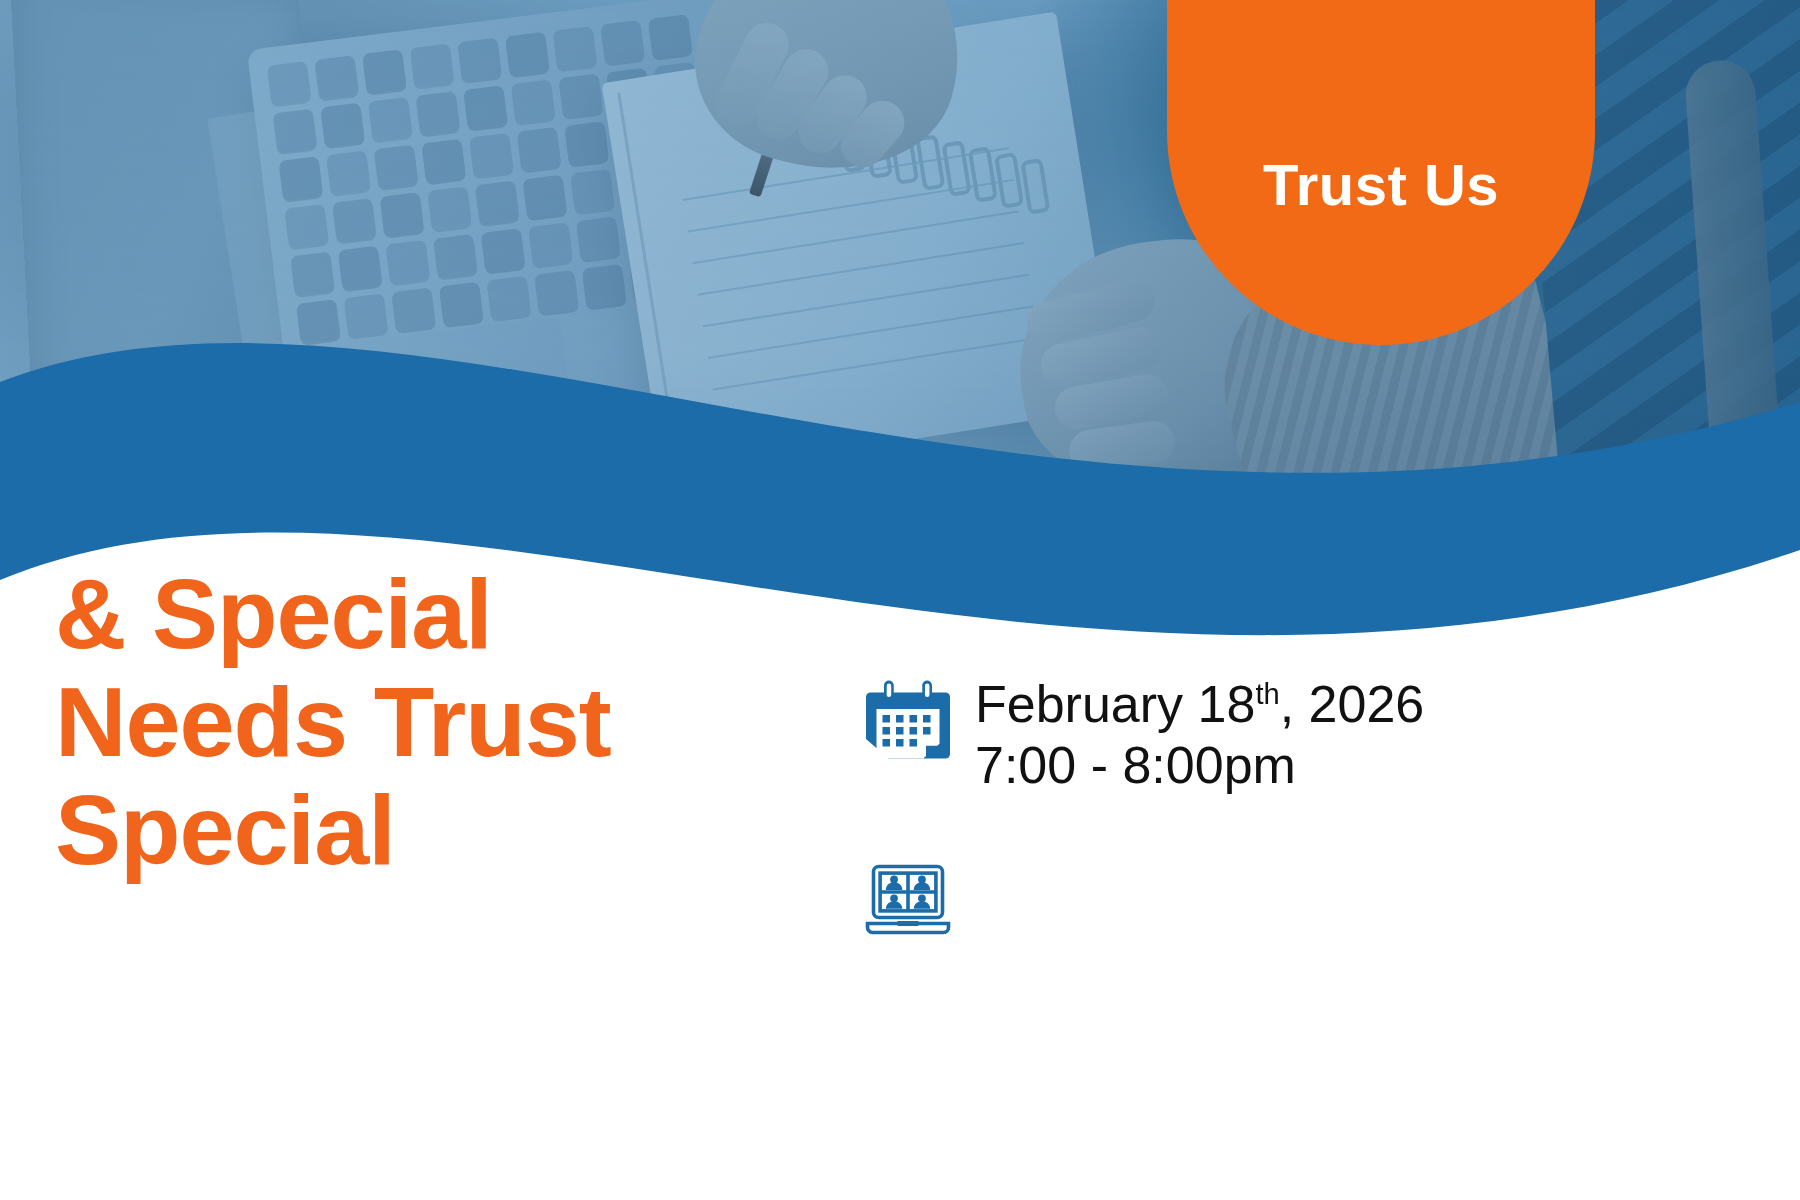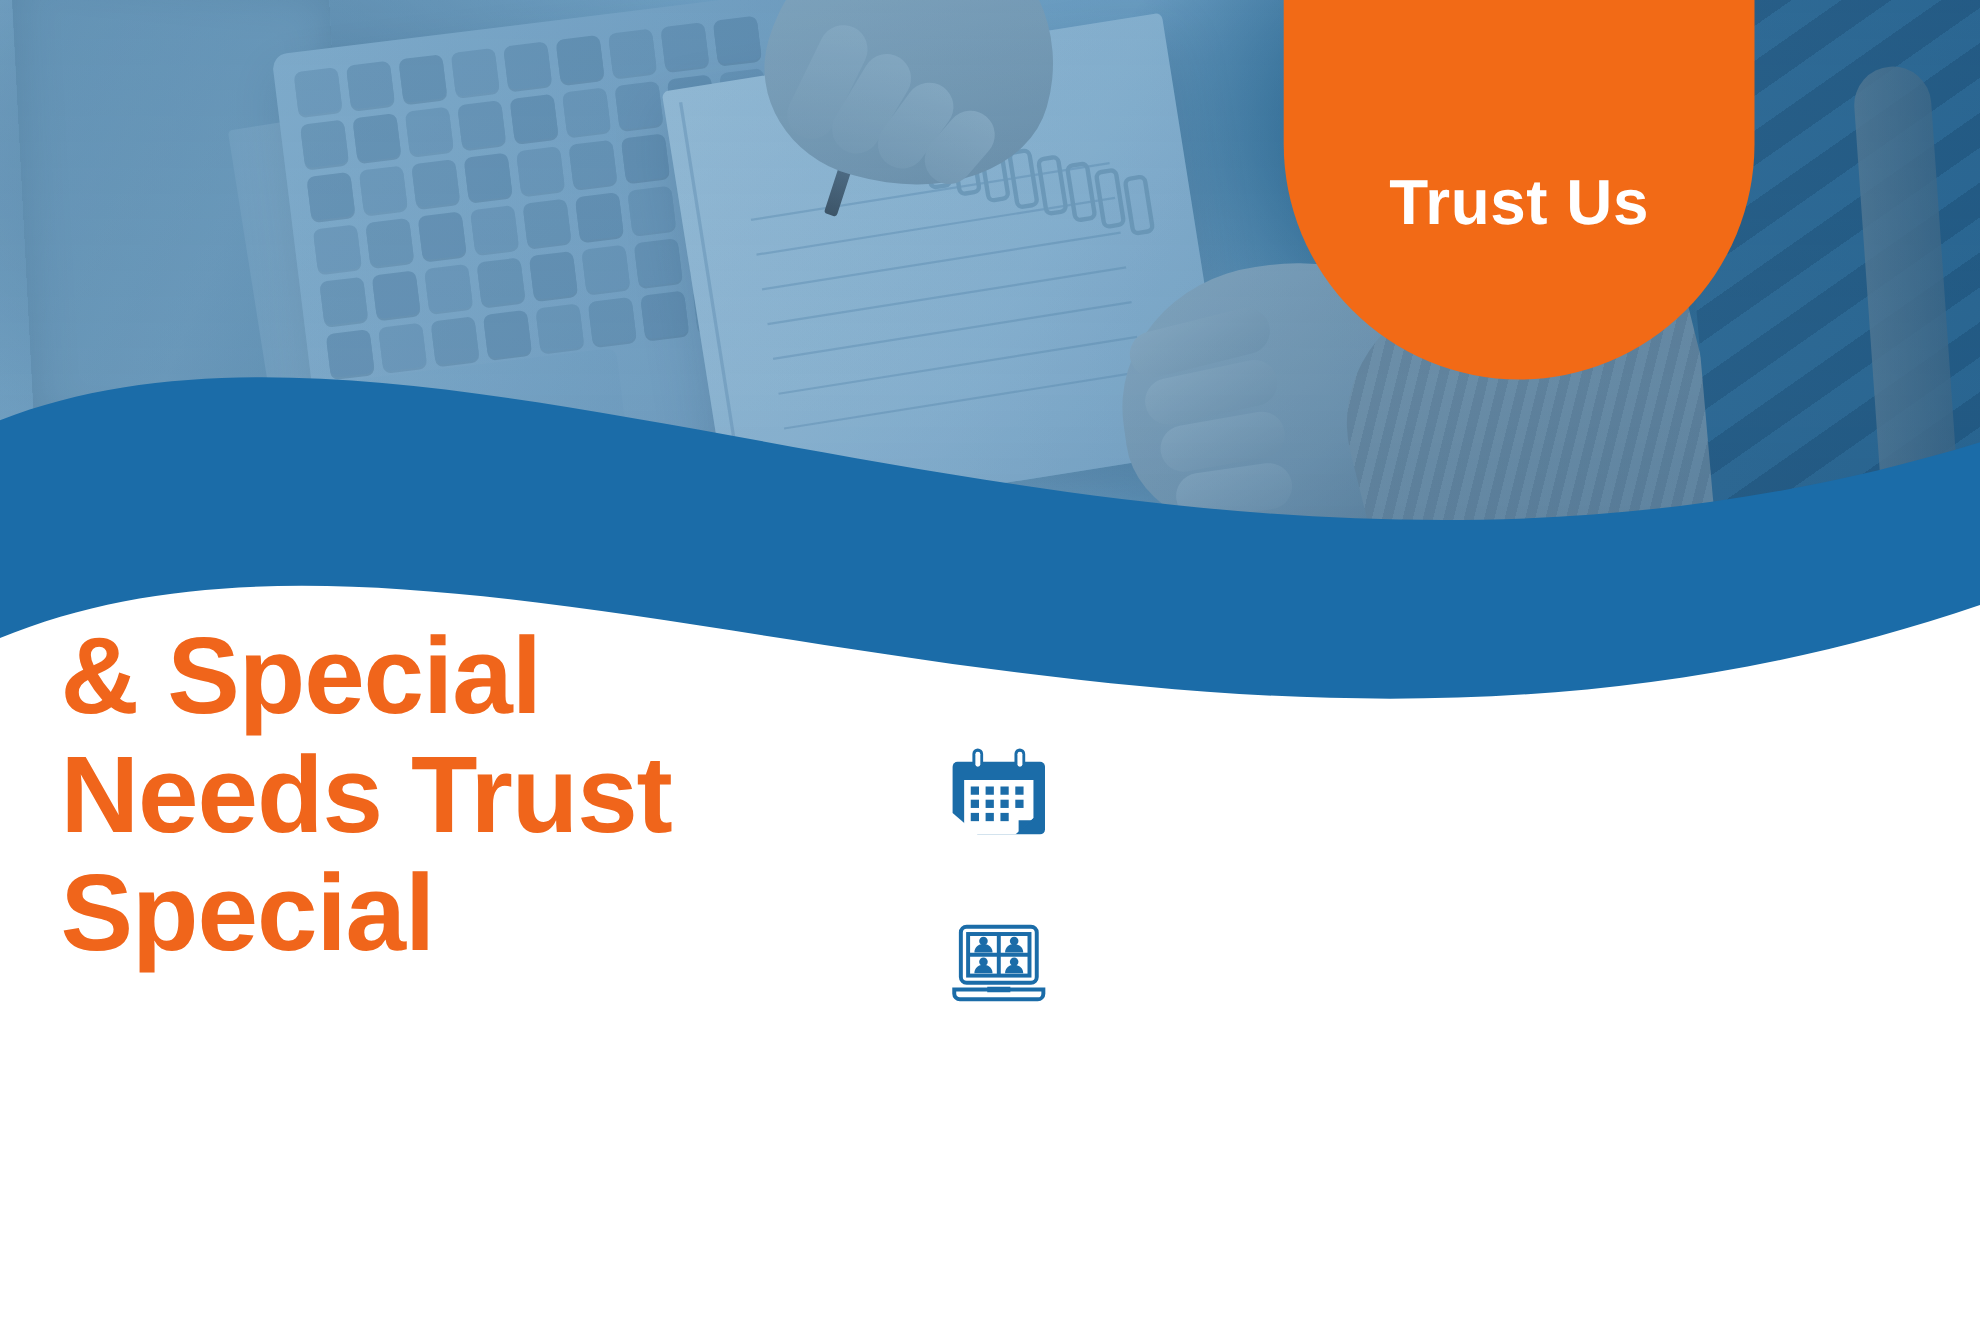--- a/index.html
+++ b/index.html
@@ -344,20 +344,24 @@
               <rect x="42" y="34" width="5" height="5"></rect>
             <rect x="15" y="42" width="5" height="5"></rect>
               <rect x="24" y="42" width="5" height="5"></rect>
             <rect x="33" y="42" width="5" height="5"></rect>
           </g>
 
           <rect x="17.8" y="5" width="3" height="9" rx="1.5" fill="#ffffff"></rect>
           <rect x="43.3" y="5" width="3" height="9" rx="1.5" fill="#ffffff"></rect>
         </svg>
       </div>
+      <div class="detail-text">
+        <span class="dt-line"><span>February 18</span><sup>th</sup><span>, 2026</span></span>
+        <span class="dt-line">7:00 - 8:00pm</span>
+      </div>
     </div>
 
     <div class="detail-row row-venue">
       <div class="detail-icon">
         <svg width="96" height="96" viewBox="0 0 64 64">
           <g fill="none" stroke="#1b6ca8" stroke-width="2.4">
             <rect x="9" y="11" width="46" height="34" rx="3.5"></rect>
             <rect x="13.4" y="15.4" width="37.2" height="25.2"></rect>
             <line x1="32" y1="15.4" x2="32" y2="40.6"></line>
             <line x1="13.4" y1="28" x2="50.6" y2="28"></line>

